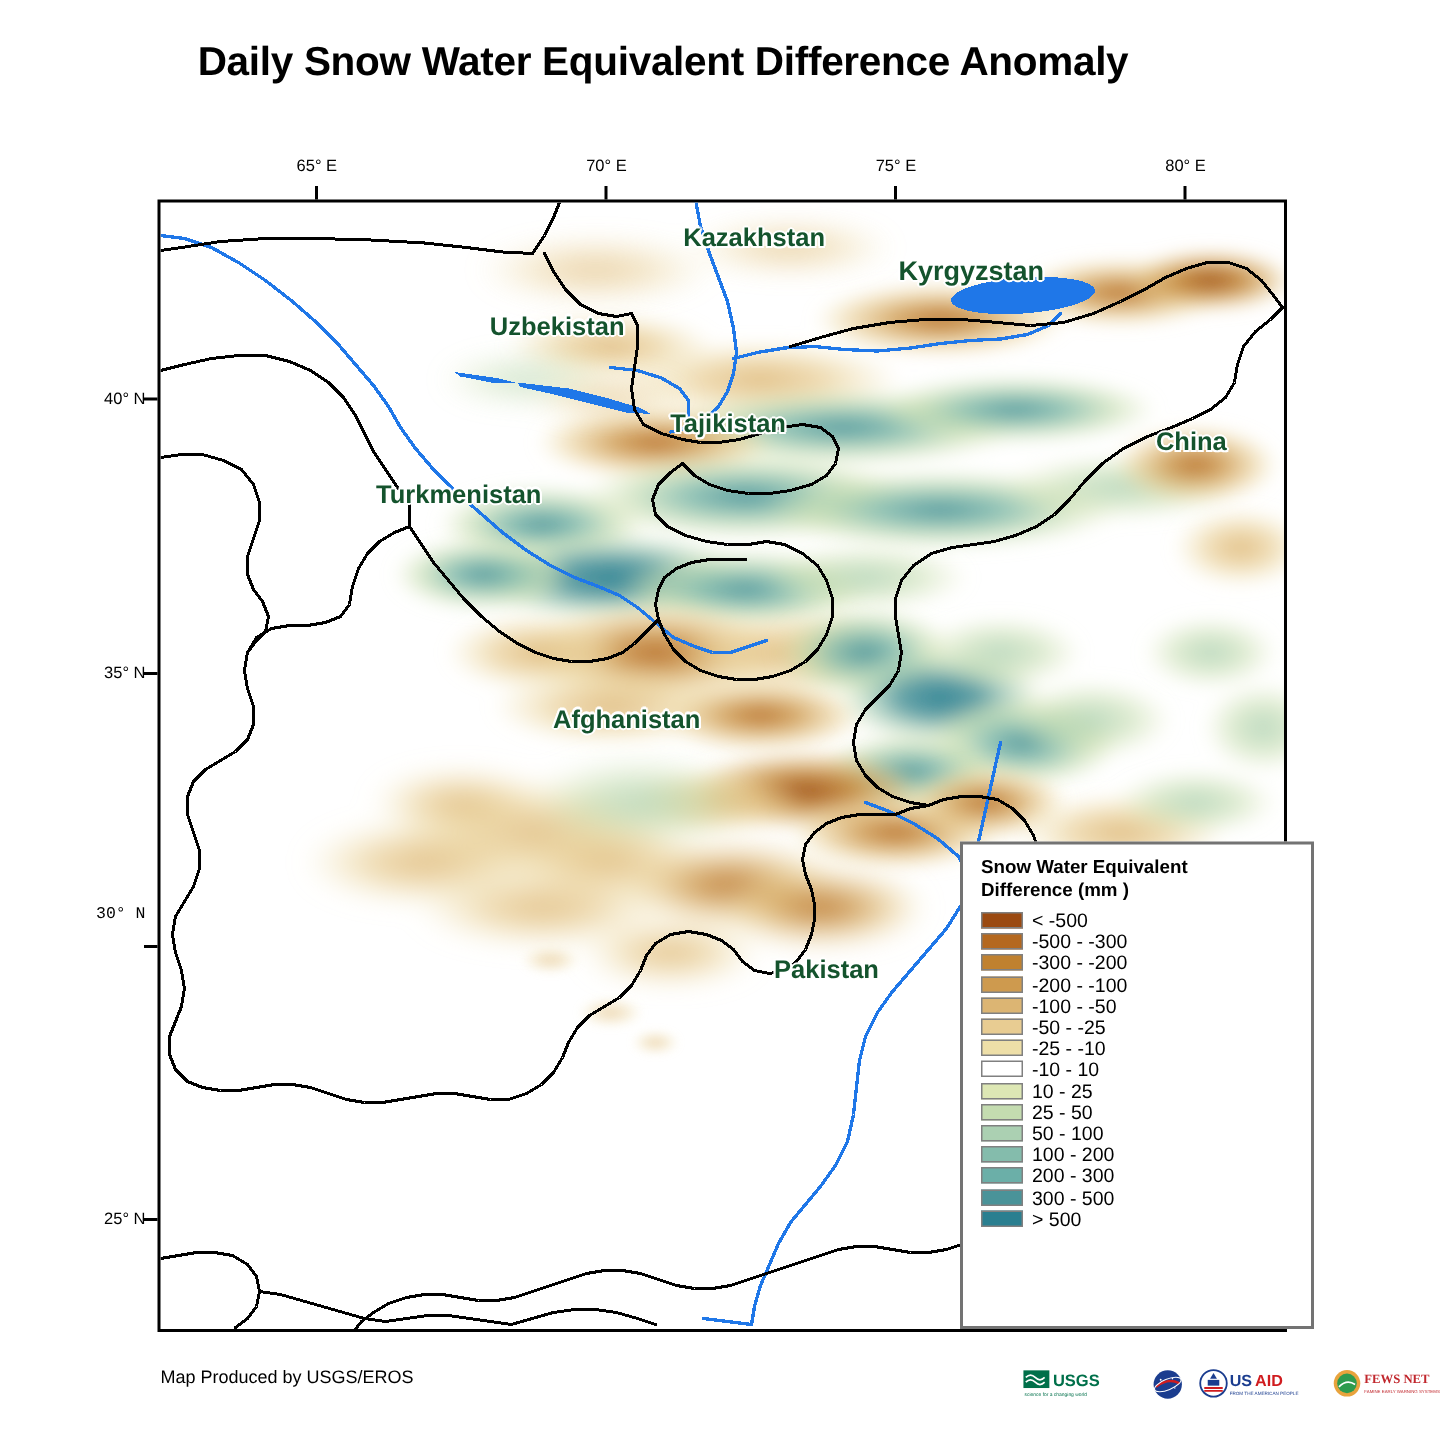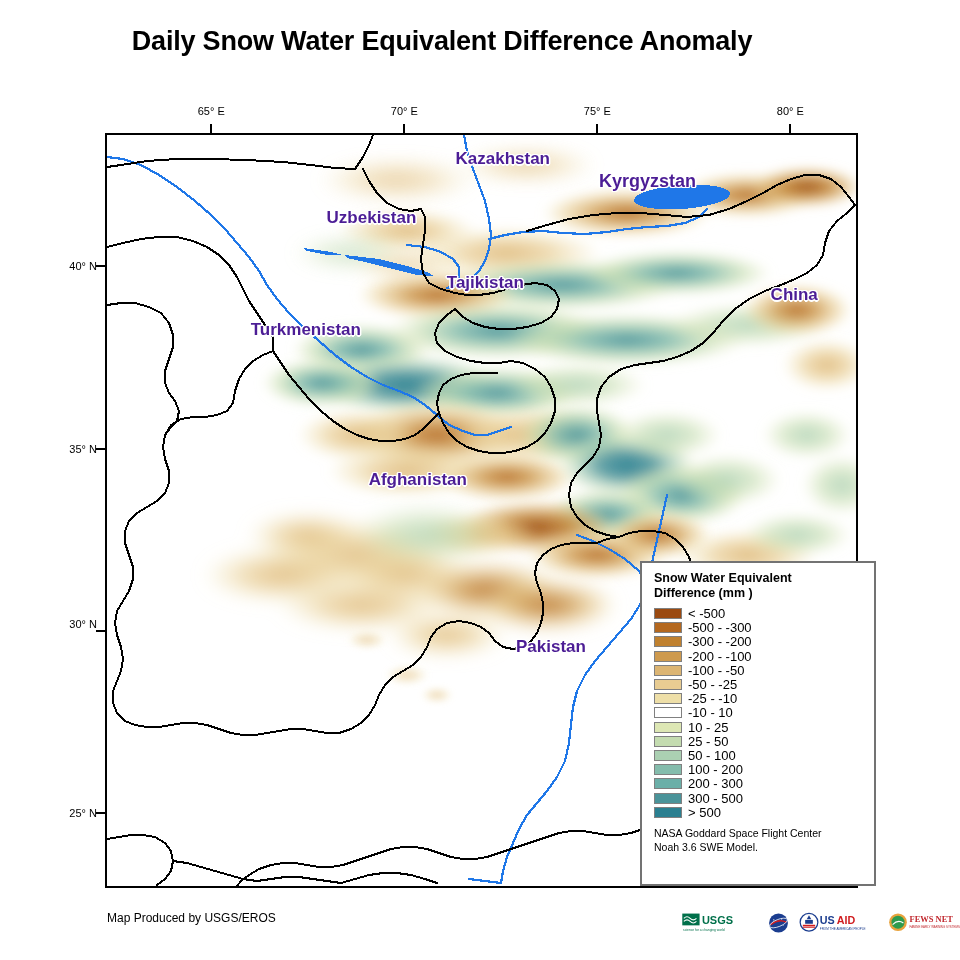--- a/index.html
+++ b/index.html
@@ -37,21 +37,21 @@
   .latlab{
     position:absolute;left:-52px;font-size:11px;white-space:nowrap;
     transform:translateY(-50%);text-align:right;width:44px;
     font-family:"Liberation Sans",sans-serif;
   }
   .axis-layer{position:absolute;left:105px;top:133px;width:753px;height:755px;pointer-events:none;}
 
   
   .clab{
     position:absolute;font-weight:bold;white-space:nowrap;
-    font-family:"Liberation Sans",sans-serif;color:#4c1d95;
+    font-family:"Liberation Sans",sans-serif;color:#14532d;
     transform:translate(-50%,-50%);
     text-shadow:
       1.5px 0 0 #fff,-1.5px 0 0 #fff,0 1.5px 0 #fff,0 -1.5px 0 #fff,
       1px 1px 0 #fff,-1px 1px 0 #fff,1px -1px 0 #fff,-1px -1px 0 #fff;
   }
 
   
   #legend{
     position:absolute;left:629px;top:561px;width:236px;height:325px;
     background:#fff;border:2px solid #737373;box-sizing:border-box;
@@ -360,21 +360,21 @@
         <div class="lonlab" style="left: 492.325px;">75° E</div>
         <div class="tick-v" style="left: 684.366px;"></div>
         <div class="lonlab" style="left: 685.366px;">80° E</div>
       </div>
     <div id="lat-ticks">
         <div class="tick-h" style="top: 132.243px;"></div>
         <div class="latlab" style="top: 133.243px;">40° N</div>
         <div class="tick-h" style="top: 314.524px;"></div>
         <div class="latlab" style="top: 315.524px;">35° N</div>
         <div class="tick-h" style="top: 496.806px;"></div>
-        <div class="latlab" style="top: 491px;">30° N</div>
+        <div class="latlab" style="top: 477px; font-family: Liberation Mono, monospace;">30° N</div>
         <div class="tick-h" style="top: 679.087px;"></div>
         <div class="latlab" style="top: 680.087px;">25° N</div>
       </div>
   </div>
 
   <div class="axis-layer" id="country-layer">
       <div class="clab" style="left: 397.735px; top: 25.6966px; font-size: 17px;">Kazakhstan</div>
       <div class="clab" style="left: 266.466px; top: 84.7558px; font-size: 17px;">Uzbekistan</div>
       <div class="clab" style="left: 542.515px; top: 47.5704px; font-size: 18px;">Kyrgyzstan</div>
       <div class="clab" style="left: 380.361px; top: 149.648px; font-size: 17px;">Tajikistan</div>
@@ -444,24 +444,20 @@
         </li>
         <li class="leg-row">
           <span class="sw" style="background: rgb(74, 147, 153);"></span>
           <span class="leg-lab">300 - 500</span>
         </li>
         <li class="leg-row">
           <span class="sw" style="background: rgb(42, 127, 144);"></span>
           <span class="leg-lab">&gt; 500</span>
         </li>
       </ul>
-    <div class="leg-foot">
-      <div>NASA Goddard Space Flight Center</div>
-      <div>Noah 3.6 SWE  Model.</div>
-    </div>
   </div>
 
   <div class="credit">Map Produced by USGS/EROS</div>
 
   <div id="logos">
 
     <svg class="logo" viewBox="0 0 96 28" width="76">
       <rect x="0" y="2" width="22" height="15" fill="#00704A"></rect>
       <path d="M2,12 q4,-4 8,0 q4,4 8,0" stroke="#fff" stroke-width="1.4" fill="none"></path>
       <path d="M2,8 q4,-4 8,0 q4,4 8,0" stroke="#fff" stroke-width="1.4" fill="none"></path>

